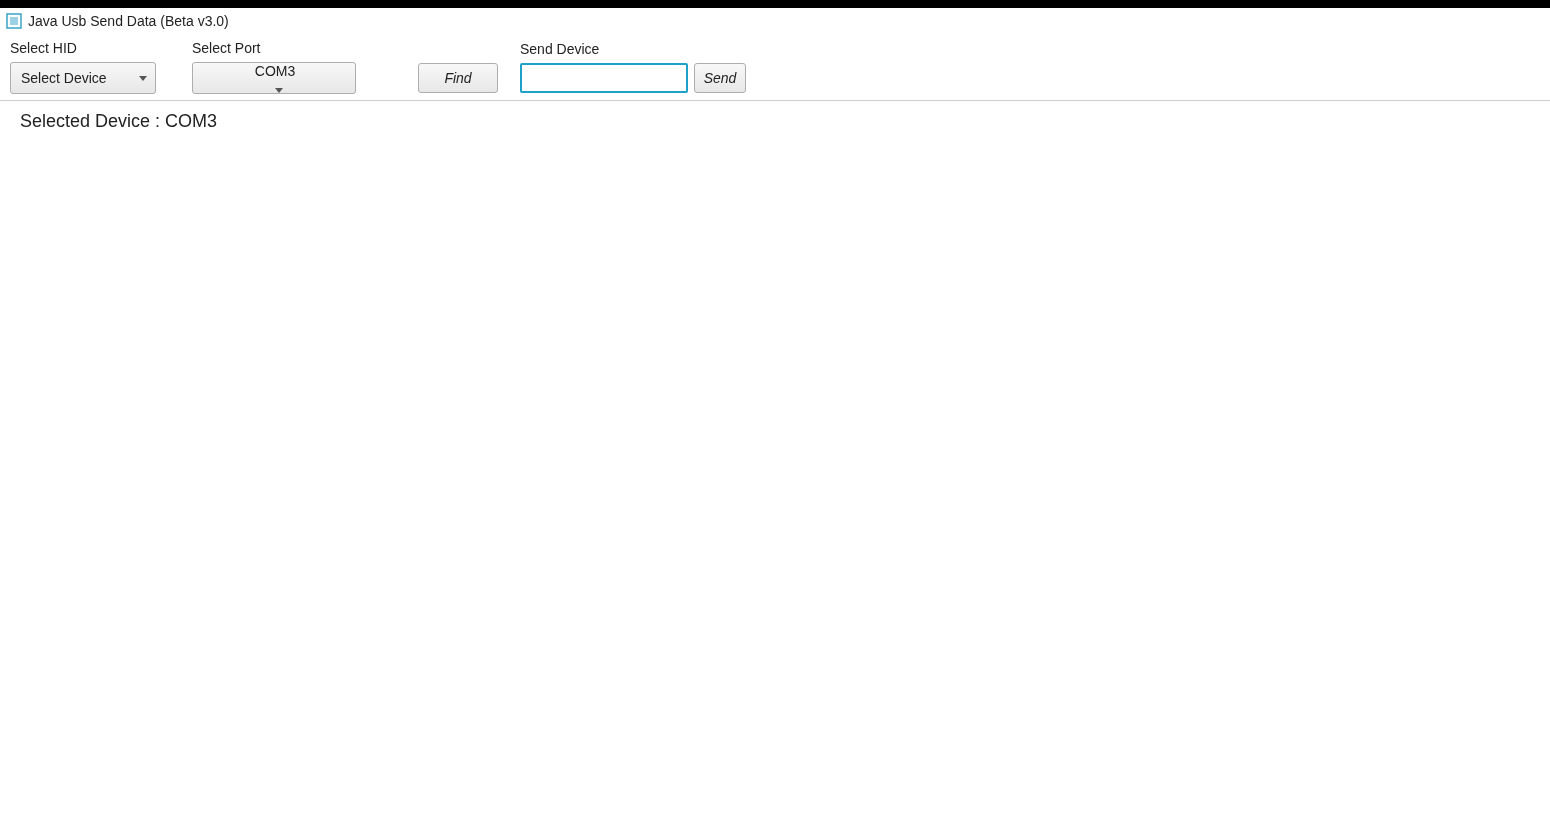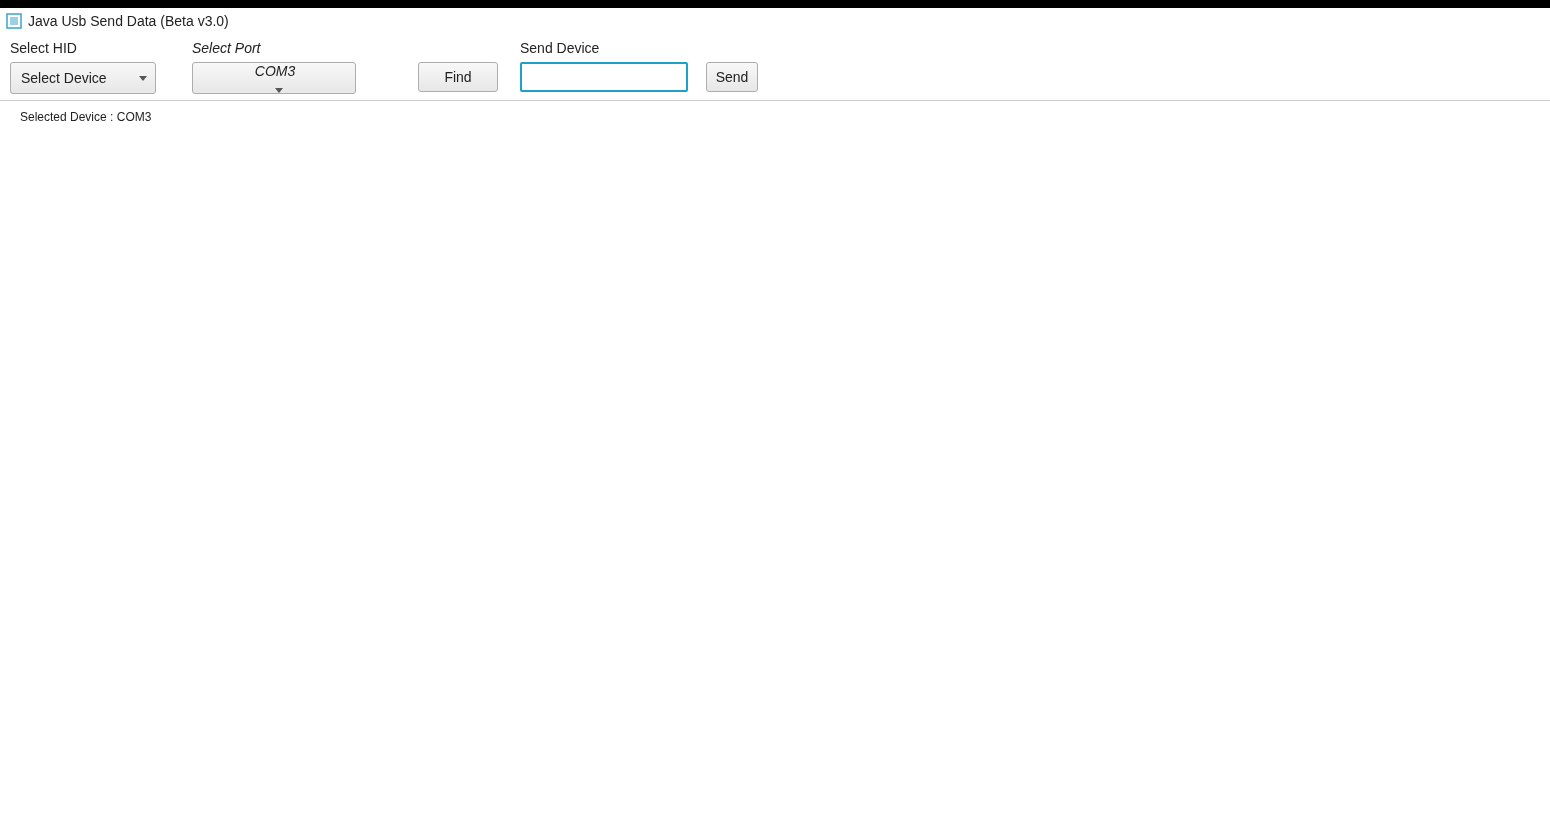--- a/index.html
+++ b/index.html
@@ -35,31 +35,31 @@
       align-items: center;
       justify-content: center;
     }
     .title-text {
       font-size: 14px;
       color: #222;
       text-align: right;
     }
     .toolbar {
       display: flex;
-      align-items: flex-start;
+      align-items: center;
       padding: 4px 10px 6px 10px;
       gap: 0;
     }
     .col {
       display: flex;
       flex-direction: column;
       gap: 4px;
     }
     .col-hid { width: 164px; }
-    .col-port { width: 200px; margin-left: 0; font-style: italic; }
+    .col-port { width: 200px; margin-left: 0; }
     .col-find { margin-left: 0; }
     .col-cmd { margin-left: 22px; }
     .spacer-sm { width: 18px; }
     .spacer-md { width: 26px; }
     .label {
       font-size: 14px;
       color: #222;
       padding-left: 0;
       height: 20px;
       display: flex;
@@ -92,23 +92,24 @@
       height: 30px;
       border: 1px solid #adadad;
       border-radius: 3px;
       background: linear-gradient(#f8f8f8, #e7e7e7);
       font-size: 14px;
       color: #222;
       cursor: pointer;
       display: inline-flex;
       align-items: center;
       justify-content: center;
+      font-style: italic;
     }
     .btn-find { width: 80px; }
-    .btn-send { width: 52px; margin-left: 12px; }
+    .btn-send { width: 52px; margin-left: 0; }
     .input-text {
       height: 30px;
       width: 168px;
       border: 2px solid #1da1c9;
       border-radius: 2px;
       padding: 0 8px;
       font-size: 14px;
       outline: none;
       background: #fff;
     }
@@ -117,21 +118,21 @@
       align-items: center;
       gap: 6px;
     }
     .divider {
       border: none;
       border-top: 1px solid #cfcfcf;
       margin: 0;
     }
     .log {
       padding: 8px 20px;
-      font-size: 12px;
+      font-size: 18px;
       color: #222;
       line-height: 1.4;
     }
     .log-line { white-space: pre; }
   </style>
 </head>
 <body>
 
 <div class="top-black-bar"></div>
 

